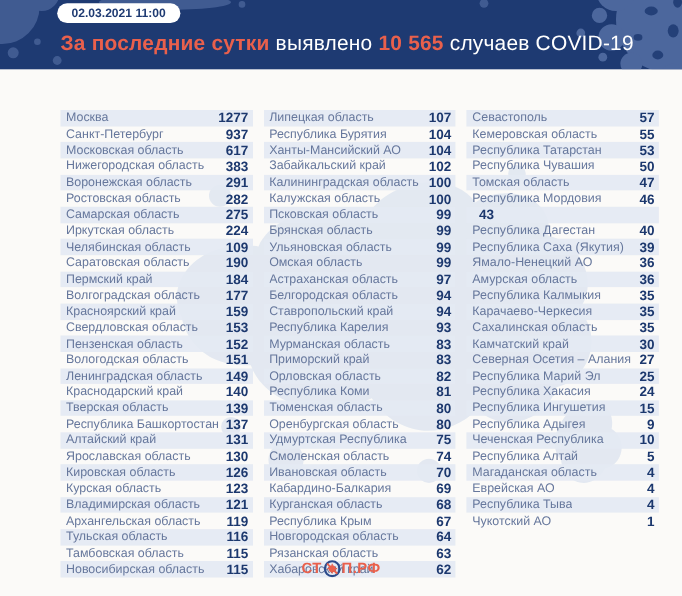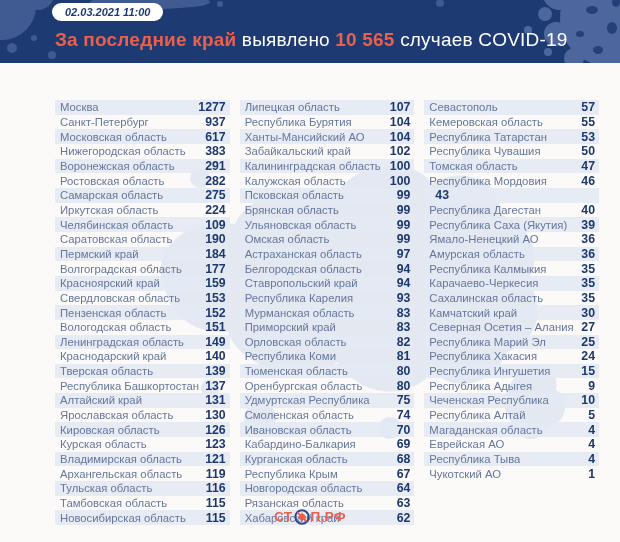--- a/index.html
+++ b/index.html
@@ -8,21 +8,21 @@
   }
   html,body{margin:0;padding:0;}
   body{width:620px;height:542px;overflow:hidden;
        font-family:"Liberation Sans","DejaVu Sans",sans-serif;background:#efeeec;}
   .canvas{position:relative;width:620px;height:542px;background:var(--paper);overflow:hidden;}
 
   
   .header{position:absolute;top:0;left:0;width:620px;height:63px;background:var(--navy);overflow:hidden;}
   .header svg{position:absolute;top:0;left:0;}
   .date-pill{position:absolute;top:3px;left:52px;background:#fff;border-radius:11px;
-             padding:3px 13px;font-size:11px;font-weight:bold;color:var(--navy);z-index:3;white-space:nowrap;font-style:italic;}
+             padding:3px 13px;font-size:11px;font-weight:bold;color:var(--navy);z-index:3;white-space:nowrap;}
   .title{position:absolute;top:29px;left:55px;font-size:19px;line-height:22px;color:#fff;
          white-space:nowrap;z-index:3;letter-spacing:.2px;}
   .title .hl{color:var(--accent);font-weight:bold;}
 
   
   .content{position:absolute;top:63px;left:0;width:620px;height:479px;}
   .watermark{position:absolute;top:55px;left:140px;z-index:0;}
 
   .table{position:absolute;top:25px;left:55px;width:544px;display:flex;gap:10px;z-index:2;margin-top:12px;}
   .col{flex:1;min-width:0;}
@@ -72,21 +72,21 @@
         <g fill="#1e3a72" opacity="0.85">
           <ellipse cx="592" cy="10" rx="6" ry="4"></ellipse>
           <ellipse cx="612" cy="28" rx="5" ry="6"></ellipse>
           <ellipse cx="580" cy="34" rx="4" ry="3"></ellipse>
           <ellipse cx="598" cy="50" rx="5" ry="4"></ellipse>
           <ellipse cx="616" cy="2" rx="4" ry="5"></ellipse>
         </g>
       </g>
     </svg>
     <div class="date-pill">02.03.2021 11:00</div>
-    <div class="title"><span class="hl">За последние край</span><span> выявлено </span><span class="hl">10 565</span><span> случаев COVID-19</span></div>
+    <div class="title"><span class="hl">За последние сутки</span><span> выявлено </span><span class="hl">10 565</span><span> случаев COVID-19</span></div>
   </div>
 
   <div class="content">
     <svg class="watermark" width="440" height="360" viewBox="0 0 440 360">
       <g fill="#dfe6f0" opacity="0.85">
         <path d="M25 170 C8 135, 45 98, 95 106 C108 76, 160 62, 192 82
                  C210 44, 272 36, 292 66 C322 46, 366 64, 358 96
                  C392 104, 404 142, 386 164 C408 184, 398 226, 366 234
                  C356 266, 316 276, 294 254 C262 286, 218 276, 198 244
                  C152 266, 100 248, 88 214 C52 216, 30 196, 25 170 Z"></path>

